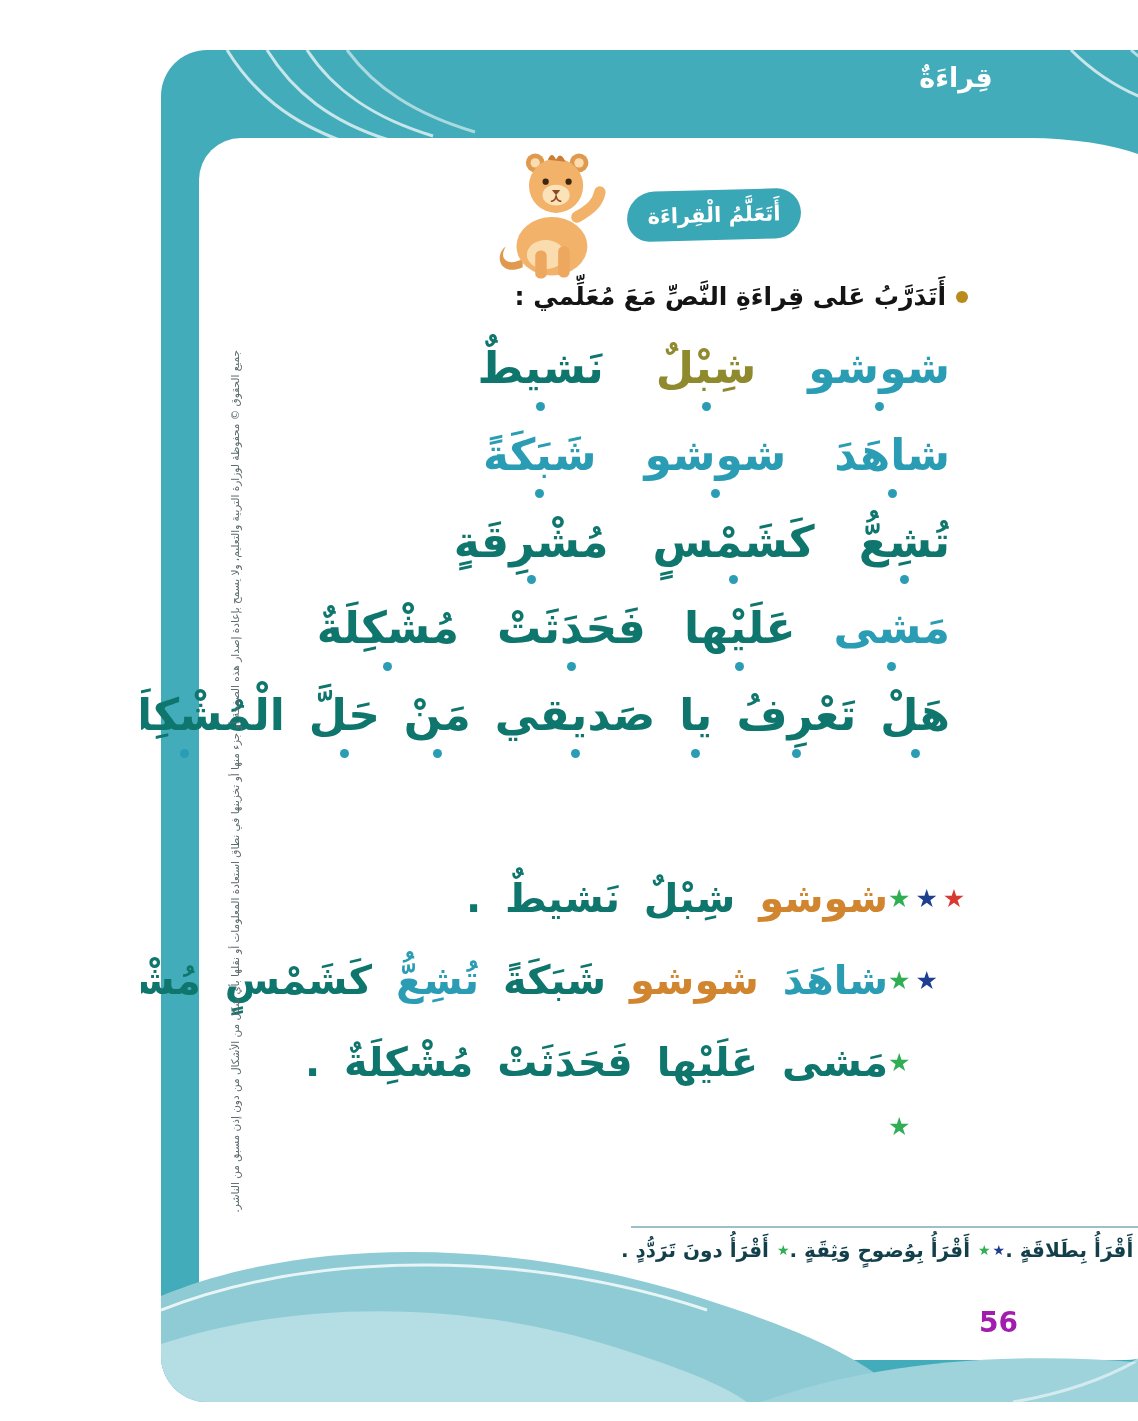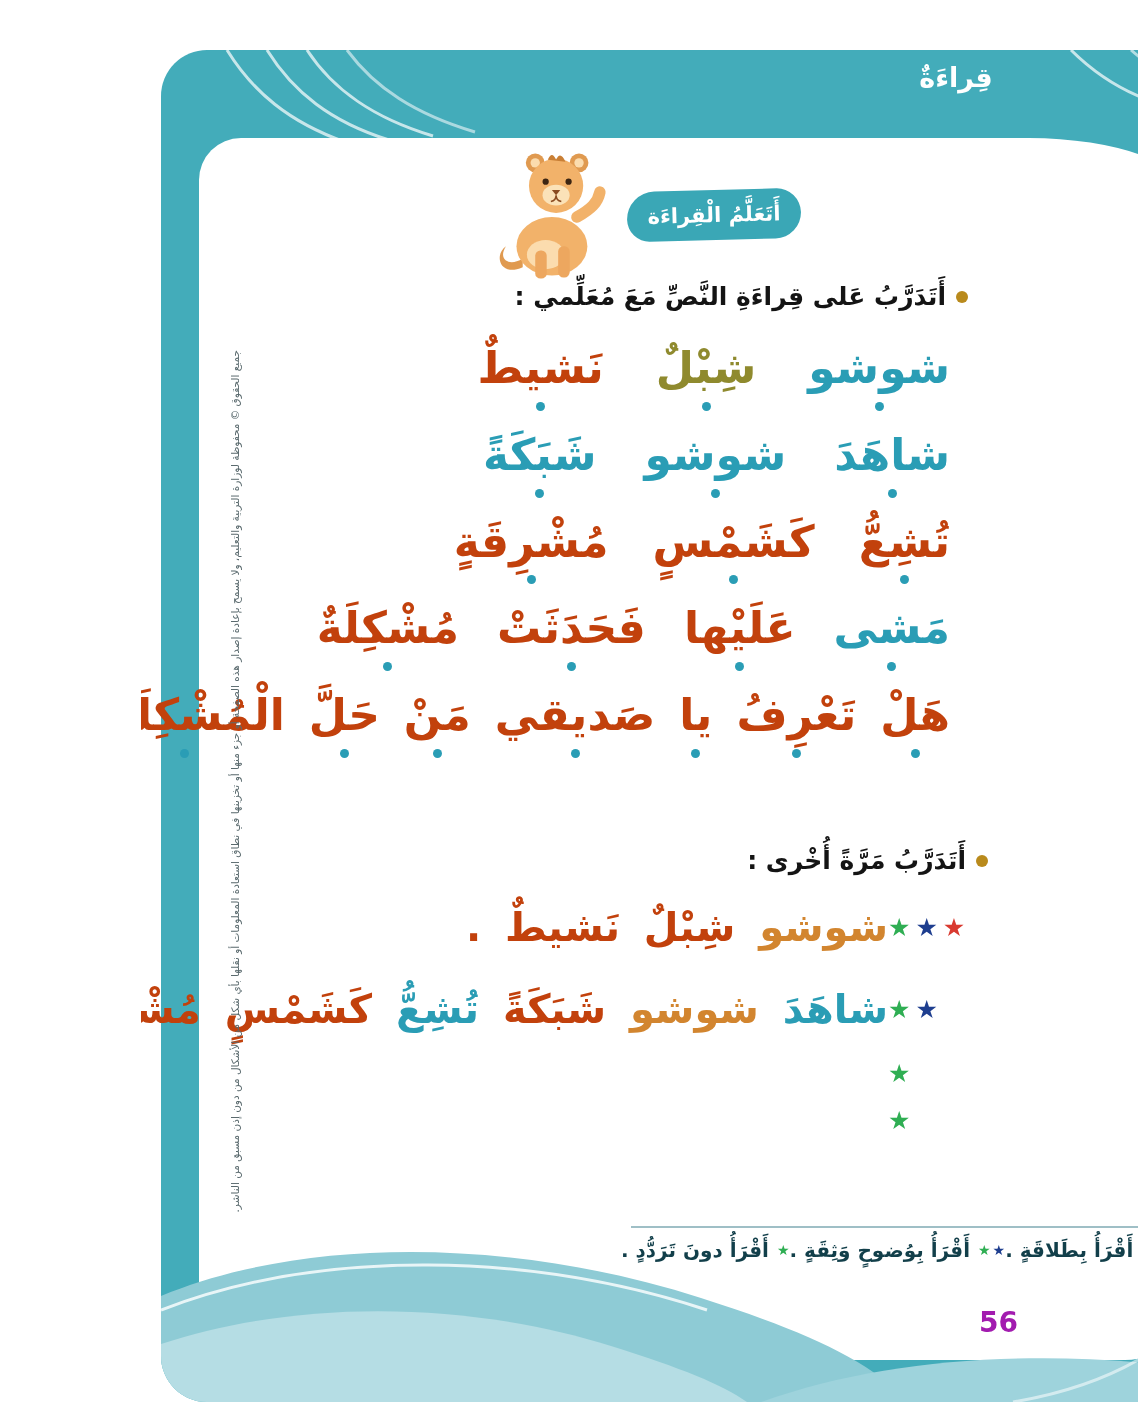--- a/index.html
+++ b/index.html
@@ -25,21 +25,21 @@
 
   .p1head{position:absolute;top:282px;right:170px;display:flex;direction:rtl;align-items:center;gap:10px;
           font-size:25px;font-weight:700;color:#141414;}
   .p1lines{position:absolute;top:336px;right:188px;direction:rtl;}
   .rline{display:flex;direction:rtl;margin-bottom:12px;}
   .g0{gap:52px}.g1{gap:48px}.g2{gap:44px}.g3{gap:38px}.g4{gap:24px}
   .word{display:flex;flex-direction:column;align-items:center;}
   .wtext{font-size:44px;font-weight:700;line-height:1.45;white-space:nowrap;}
   .dot{width:9px;height:9px;border-radius:50%;background:#2a9db5;margin-top:2px;}
 
-  .c-teal{color:#2a9db5}.c-black{color:#c2410c}.c-olive{color:#8f8a2e}.c-orange{color:#d2852f}
+  .c-teal{color:#2a9db5}.c-black{color:#0f766e}.c-olive{color:#8f8a2e}.c-orange{color:#d2852f}
 
   .p2{position:absolute;top:846px;right:150px;direction:rtl;}
   .p2head{display:flex;direction:rtl;align-items:center;gap:10px;font-size:25px;font-weight:700;color:#141414;margin-bottom:4px;}
   .xline{display:flex;direction:rtl;align-items:center;margin-top:22px;}
   .stars{display:flex;direction:rtl;justify-content:flex-end;width:100px;gap:5px;flex:none;}
   .stars.small{width:auto;gap:2px;}
   .star{font-size:25px;line-height:1;}
   .stars.small .star{font-size:14px;}
   .s-red{color:#d93a30}.s-blue{color:#1e3e8f}.s-green{color:#2fae53}
   .xtext{font-size:40px;font-weight:700;line-height:1.5;word-spacing:10px;
@@ -202,44 +202,41 @@
           <span class="dot"></span>
         </span>
         <span class="word">
           <span class="wtext c-black">الْمُشْكِلَةَ؟</span>
           <span class="dot"></span>
         </span>
       </div>
     </div>
 
   <div class="p2">
-    <div class="p2head">
-      <span class="bullet"></span>
-      <span>أَتَدَرَّبُ مَرَّةً أُخْرى :</span>
-    </div>
     <div>
         <div class="xline">
           <span class="stars">
             <span class="star s-red">★</span>
             <span class="star s-blue">★</span>
             <span class="star s-green">★</span>
           </span>
           <span class="xtext"><span class="c-orange">شوشو</span> <span class="c-black">شِبْلٌ</span> <span class="c-black">نَشيطٌ</span> <span class="c-black">.</span> </span>
         </div>
         <div class="xline">
           <span class="stars">
             <span class="star s-blue">★</span>
             <span class="star s-green">★</span>
           </span>
           <span class="xtext"><span class="c-teal">شاهَدَ</span> <span class="c-orange">شوشو</span> <span class="c-black">شَبَكَةً</span> <span class="c-teal">تُشِعُّ</span> <span class="c-black">كَشَمْسٍ</span> <span class="c-black">مُشْرِقَةٍ</span> <span class="c-black">.</span> </span>
         </div>
         <div class="xline">
           <span class="stars">
             <span class="star s-green">★</span>
           </span>
+          <span class="xtext"><span class="c-black">مَشى</span> <span class="c-black">عَلَيْها</span> <span class="c-black">فَحَدَثَتْ</span> <span class="c-black">مُشْكِلَةٌ</span> <span class="c-black">.</span> </span>
         </div>
         <div class="xline">
           <span class="stars">
             <span class="star s-green">★</span>
           </span>
         </div>
       </div>
   </div>
 
   <div class="legend">

